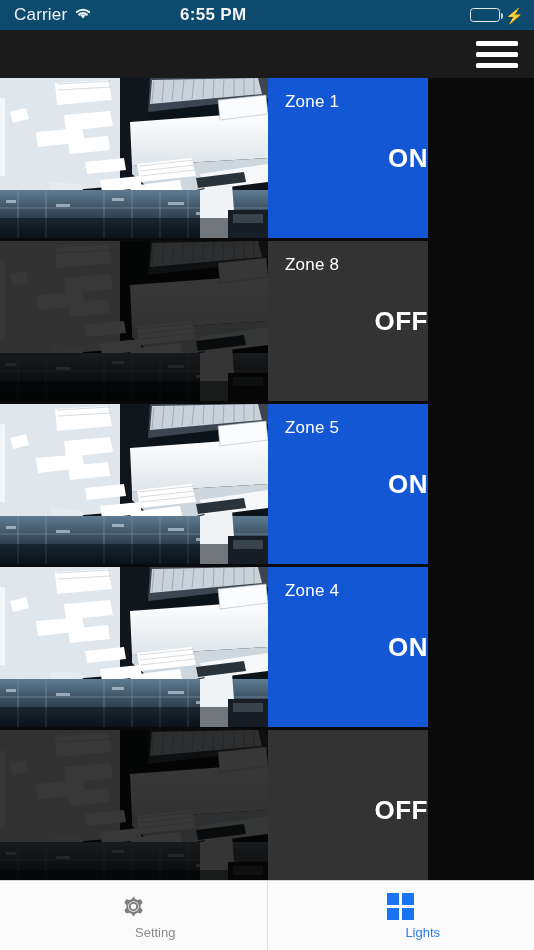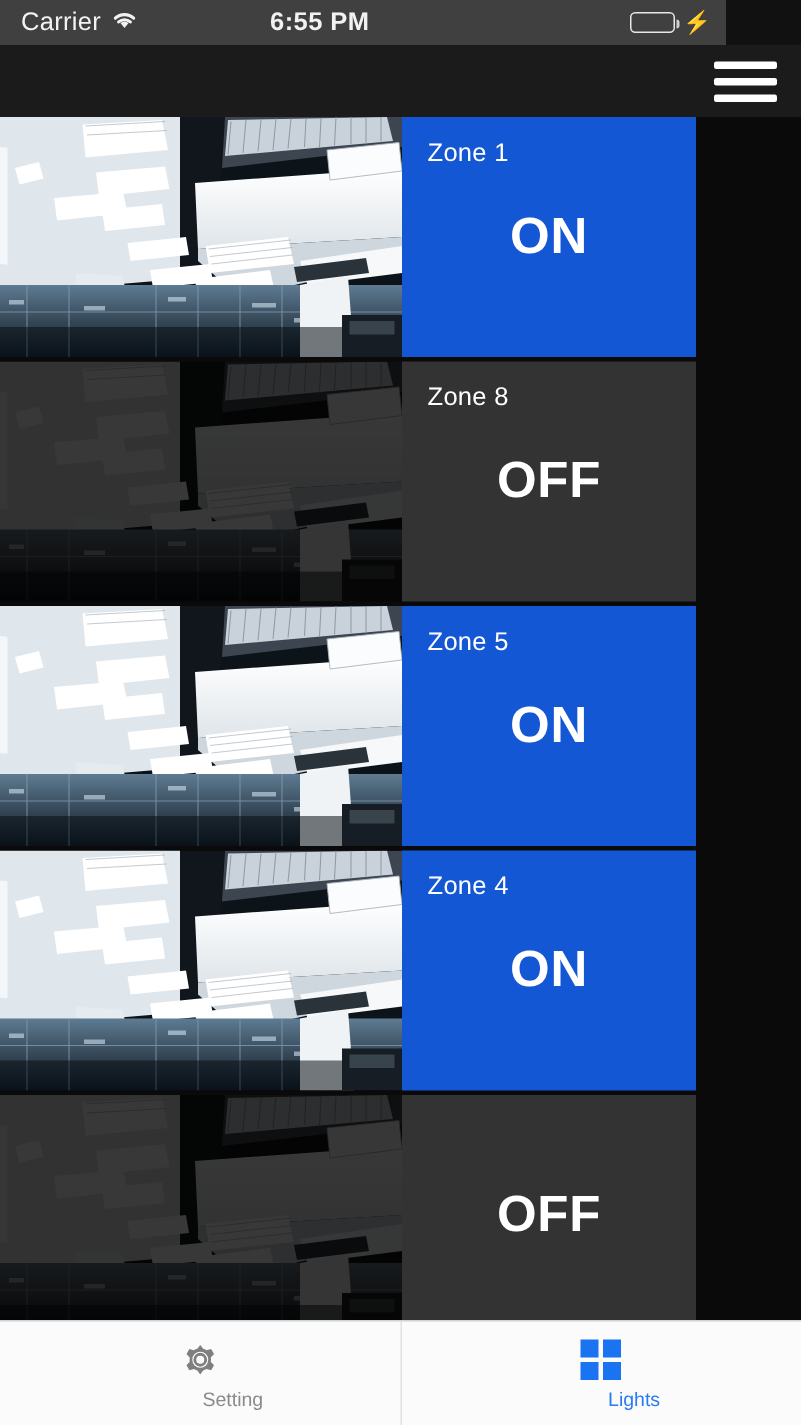--- a/index.html
+++ b/index.html
@@ -6,22 +6,22 @@
   html, body {
     width:534px; height:950px;
     background:#000;
     font-family:"Liberation Sans", sans-serif;
     overflow:hidden;
   }
   .phone { position:relative; width:534px; height:950px; background:#111111; overflow:hidden; }
 
   
   .statusbar {
-    position:absolute; top:0; left:0; width:484px; height:30px;
-    background:#404040; color:#ffffff;
+    position:absolute; top:0; left:0; width:534px; height:30px;
+    background:#0c4a6e; color:#ffffff;
     display:flex; align-items:center;
   }
   .sb-left { display:flex; align-items:center; gap:7px; padding-left:14px; width:180px; }
   .sb-carrier { font-size:17px; letter-spacing:0.2px; color:#f2f2f2; }
   .sb-center { flex:1; text-align:left; font-size:17px; font-weight:bold; color:#f2f2f2; letter-spacing:0.3px; }
   .sb-right { width:180px; display:flex; align-items:center; justify-content:flex-end; gap:5px; padding-right:10px; }
   .battery {
     position:relative; width:30px; height:14px;
     border:1.5px solid #e8e8e8; border-radius:3.5px; padding:1.5px;
   }
@@ -47,41 +47,41 @@
     display:block; height:5px; width:100%;
     background:#ffffff; border-radius:1.5px;
   }
 
   
   .zonelist {
     position:absolute; top:78px; left:0; width:534px; height:802px;
     background:#0a0a0a; overflow:hidden;
   }
   .zone-row {
-    position:relative; width:464px; height:160px;
+    position:relative; width:428px; height:160px;
     display:flex; margin-bottom:3px;
   }
   .zone-photo {
     position:relative; width:268px; height:100%;
     overflow:hidden; background:#0b0b0b;
   }
   .photo-art { position:absolute; inset:0; }
   .zone-photo.dim .photo-art { filter:brightness(0.22) saturate(0.45); }
 
   .zone-status {
     flex:1; position:relative; padding:14px 0 0 17px;
     display:flex; flex-direction:column;
   }
   .zone-status.on  { background:#1457d4; }
   .zone-status.off { background:#333333; }
   .zone-name { font-size:17px; color:#ffffff; letter-spacing:0.2px; }
   .zone-state {
     position:absolute; left:0; right:0; top:50%;
     transform:translateY(-50%);
-    text-align:center; font-size:34px; font-weight:bold;
+    text-align:right; font-size:26px; font-weight:bold;
     color:#ffffff; letter-spacing:0.5px;
   }
 
   
   .tabbar {
     position:absolute; bottom:0; left:0; width:534px; height:70px;
     background:#fbfbfb; display:flex;
     border-top:1px solid #d2d2d2;
   }
   .tab {

